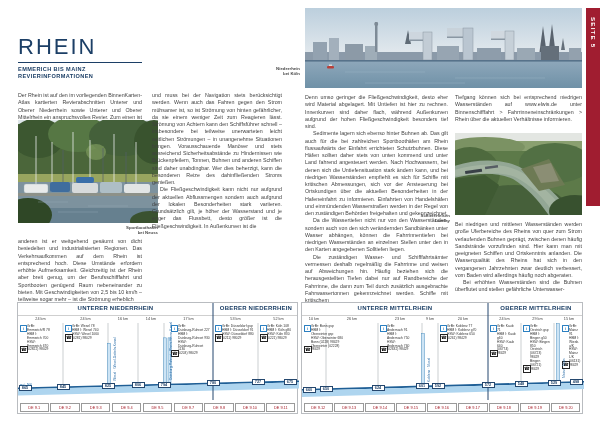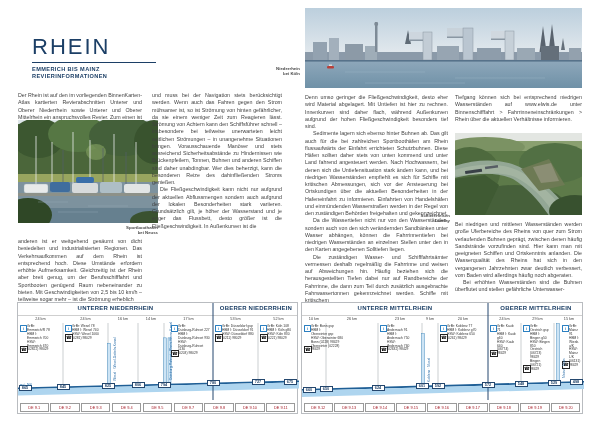--- a/index.html
+++ b/index.html
@@ -1,18 +1,18 @@
 <!DOCTYPE html>
 <html><head>
 <meta charset="utf-8">
 <style>
   html,body{margin:0;padding:0;background:#fff;}
   #spread{position:relative;width:600px;height:424px;background:#ffffff;overflow:hidden;
           font-family:"Liberation Sans",sans-serif;-webkit-text-size-adjust:none;}
-  .abs{position:absolute;margin-left:14px;}
+  .abs{position:absolute;}
   
   #title{left:18px;top:36px;font-size:22px;letter-spacing:2px;font-weight:400;color:#1c3f66;line-height:1;}
   #title-rule{left:18px;top:62px;width:124px;height:0.8px;background:#1c3f66;}
   #subtitle{left:18px;top:66px;font-size:5.6px;line-height:6.6px;font-weight:bold;color:#1c3f66;letter-spacing:0.4px;}
   
   .col{position:absolute;font-size:5.3px;line-height:7.25px;color:#3f3f3f;text-align:justify;overflow:hidden;}
   .col p{margin:0;text-indent:8px;}
   .col p.noindent{text-indent:0;}
   .caption{position:absolute;font-size:4.3px;line-height:5.2px;font-weight:bold;color:#4a4a4a;text-align:right;}
   .photo{position:absolute;overflow:hidden;}

